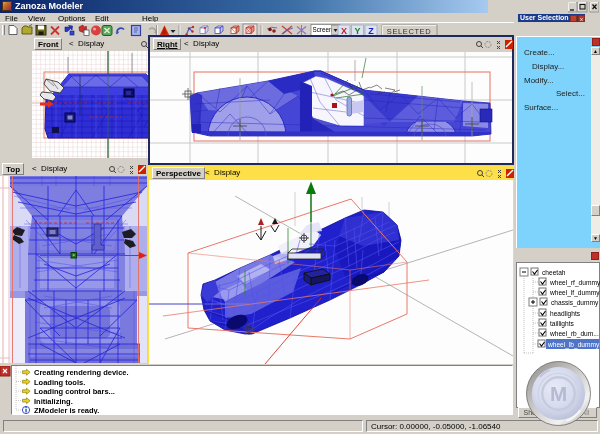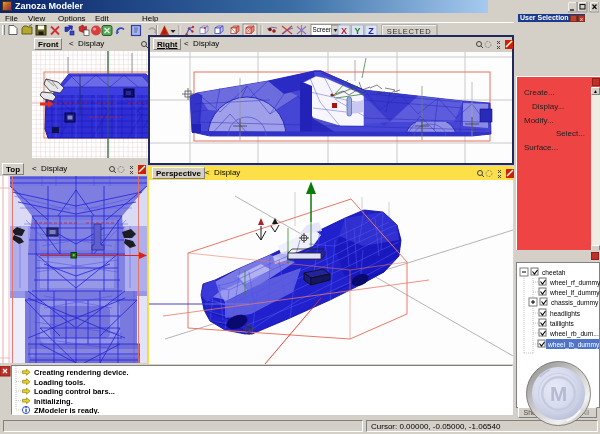--- a/index.html
+++ b/index.html
@@ -519,21 +519,21 @@
 </div>
 
 <div class="abs" style="left:514px;top:22px;width:86px;height:228px;background:#d4d0c8;"></div>
 
 <div class="abs" style="left:517px;top:13px;width:69px;height:10px;background:#1c3a8c;border:1px solid #d4d0c8;">
   <span class="abs" style="left:2px;top:0px;font-size:7px;font-weight:bold;color:#fff;">User Selection</span>
   <span class="abs" style="left:52px;top:1px;width:7px;height:7px;background:#c04030;border:1px solid #803020;"></span>
   <span class="abs" style="left:60px;top:1px;width:7px;height:7px;background:#c03028;border:1px solid #803020;font-size:6px;color:#fff;line-height:6px;text-align:center;">x</span>
 </div>
 
-<div class="abs" style="left:516px;top:36px;width:84px;height:212px;background:#ef4444;border-top:1px solid #fff;border-left:1px solid #fff;margin-top:40px;">
+<div class="abs" style="left:516px;top:36px;width:84px;height:212px;background:#7dd3fc;border-top:1px solid #fff;border-left:1px solid #fff;">
   <div class="abs" style="left:7px;top:11px;font-size:8px;color:#222;">Create...</div>
   <div class="abs" style="left:15px;top:25px;font-size:8px;color:#222;">Display...</div>
   <div class="abs" style="left:7px;top:39px;font-size:8px;color:#222;">Modify...</div>
   <div class="abs" style="left:7px;top:52px;font-size:8px;color:#222;padding-left:32px;">Select...</div>
   <div class="abs" style="left:7px;top:66px;font-size:8px;color:#222;">Surface...</div>
 
   <div class="abs" style="left:75px;top:1px;width:8px;height:8px;background:#c03028;border:1px solid #902018;"><svg width="6" height="6" viewBox="0 0 6 6" style="margin:0 0 0 0">
         <path d="M1 1 L5 5 M5 1 L1 5" stroke="#fff" stroke-width="1.2"></path>
       </svg></div>
 

